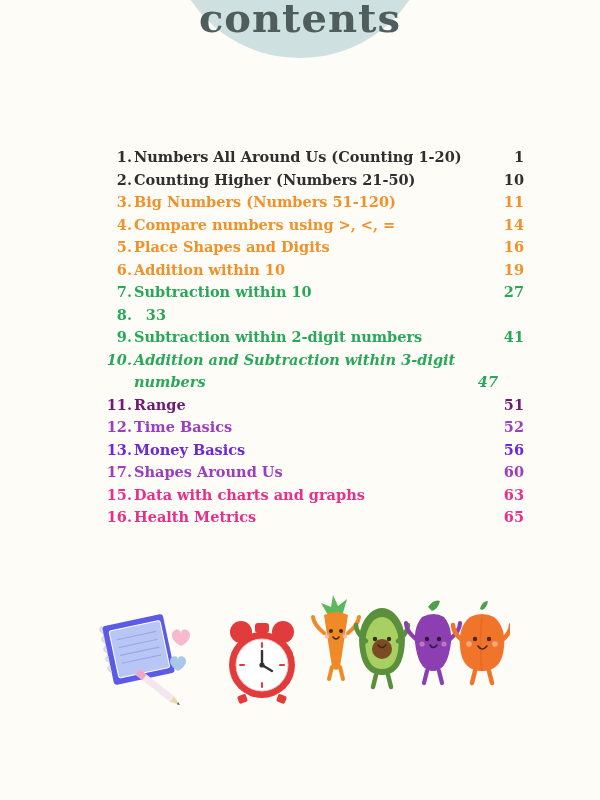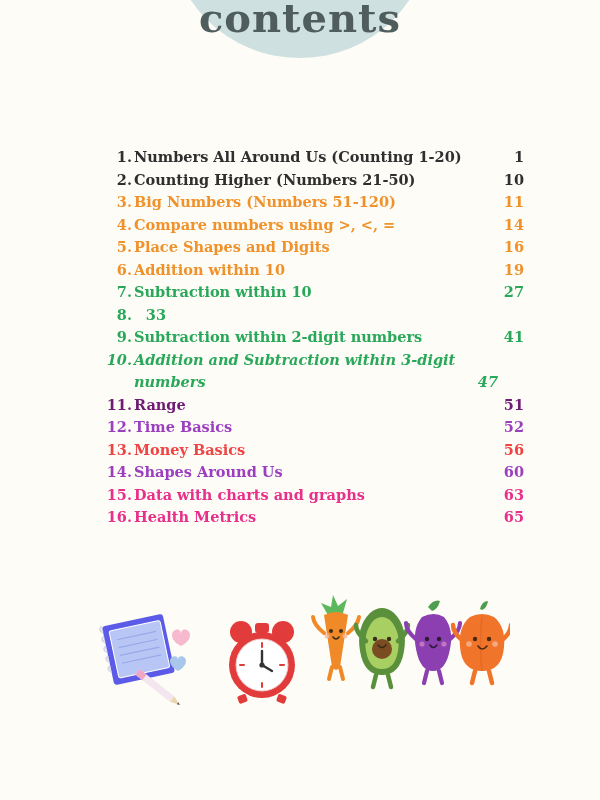--- a/index.html
+++ b/index.html
@@ -164,28 +164,28 @@
       <span class="toc-title">Range</span>
       <span class="toc-page">51</span>
     </div>
 
     <div class="toc-row" style="color:#9b3fbf">
       <span class="toc-num">12.</span>
       <span class="toc-title">Time Basics</span>
       <span class="toc-page">52</span>
     </div>
 
-    <div class="toc-row" style="color:#ef4444">
+    <div class="toc-row" style="color:#6d28d9">
       <span class="toc-num">13.</span>
       <span class="toc-title">Money Basics</span>
       <span class="toc-page">56</span>
     </div>
 
     <div class="toc-row" style="color:#9b3fbf">
-      <span class="toc-num">14.</span>
+      <span class="toc-num">17.</span>
       <span class="toc-title">Shapes Around Us</span>
       <span class="toc-page">60</span>
     </div>
 
     <div class="toc-row" style="color:#e8308a">
       <span class="toc-num">15.</span>
       <span class="toc-title">Data with charts and graphs</span>
       <span class="toc-page">63</span>
     </div>
 

